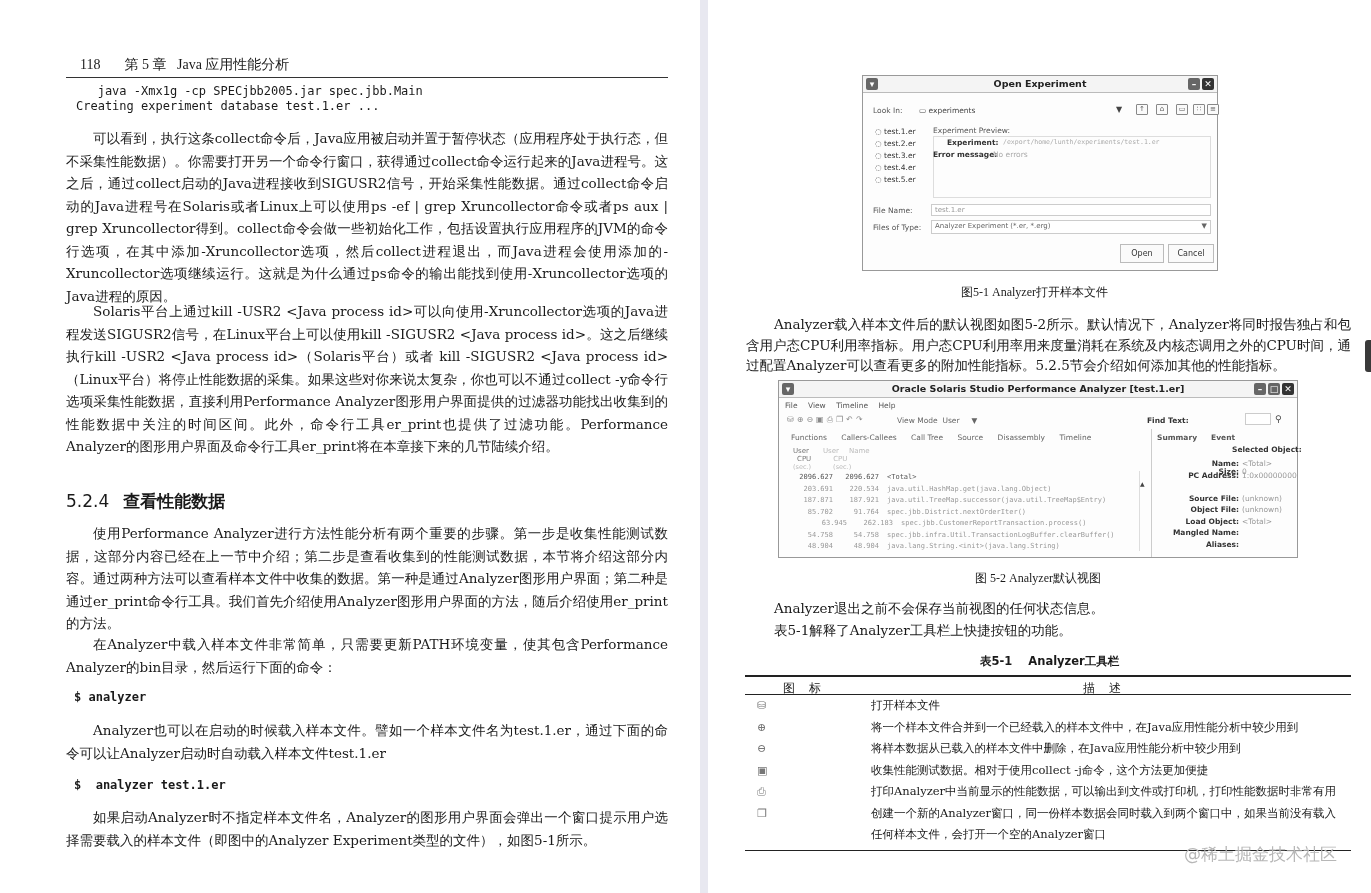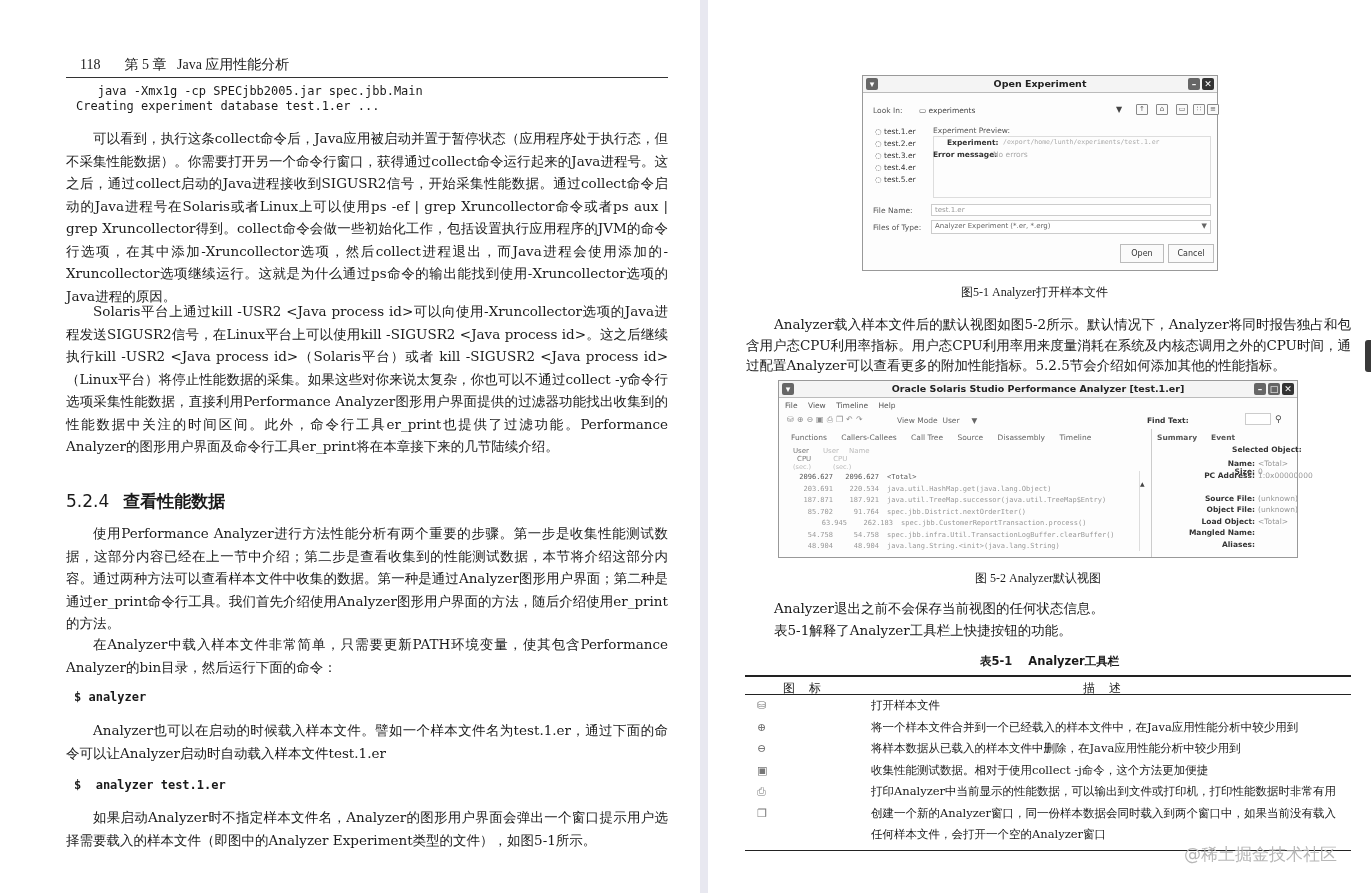--- a/index.html
+++ b/index.html
@@ -54,21 +54,21 @@
   .caption { position: absolute; font-size: 12px; font-family: "Liberation Serif", serif; }
 
   #dlg2 { left: 70px; top: 380px; width: 520px; height: 178px; }
   #dlg2 .w-a { right: 31px; }
   #dlg2 .w-b { right: 17px; }
   #dlg2 .w-c { right: 3px; background: #333; }
   .tabs span { margin-right: 12px; }
   .datarow { position: absolute; font-family: "DejaVu Sans Mono", monospace; font-size: 7px; color: #999; white-space: nowrap; }
   .datarow .v1 { display: inline-block; width: 48px; text-align: right; }
   .datarow .v2 { display: inline-block; width: 46px; text-align: right; margin-right: 8px; }
-  .summary-line { position: absolute; font-size: 7.5px; white-space: nowrap; padding-left: 16px; }
+  .summary-line { position: absolute; font-size: 7.5px; white-space: nowrap; }
   .summary-line .k { display: inline-block; width: 88px; text-align: right; font-weight: bold; color: #333; }
   .summary-line .v { color: #999; margin-left: 3px; }
 
   #table { position: absolute; left: 37px; top: 675px; width: 606px; }
   #table .hdr { border-top: 2px solid #222; border-bottom: 1px solid #222; height: 20px; font-size: 12px; position: relative; }
   #table .hdr .c1 { position: absolute; left: 38px; top: 3px; letter-spacing: 14px; font-family: Liberation Serif, serif; }
   #table .hdr .c2 { position: absolute; left: 338px; top: 3px; letter-spacing: 14px; }
   .trow { position: relative; font-size: 11.5px; line-height: 21.5px; }
   .trow .ico { position: absolute; left: 12px; top: 5px; width: 13px; height: 11px; color: #777; font-size: 11px; line-height: 11px; }
   .trow .desc { margin-left: 126px; width: 476px; }

